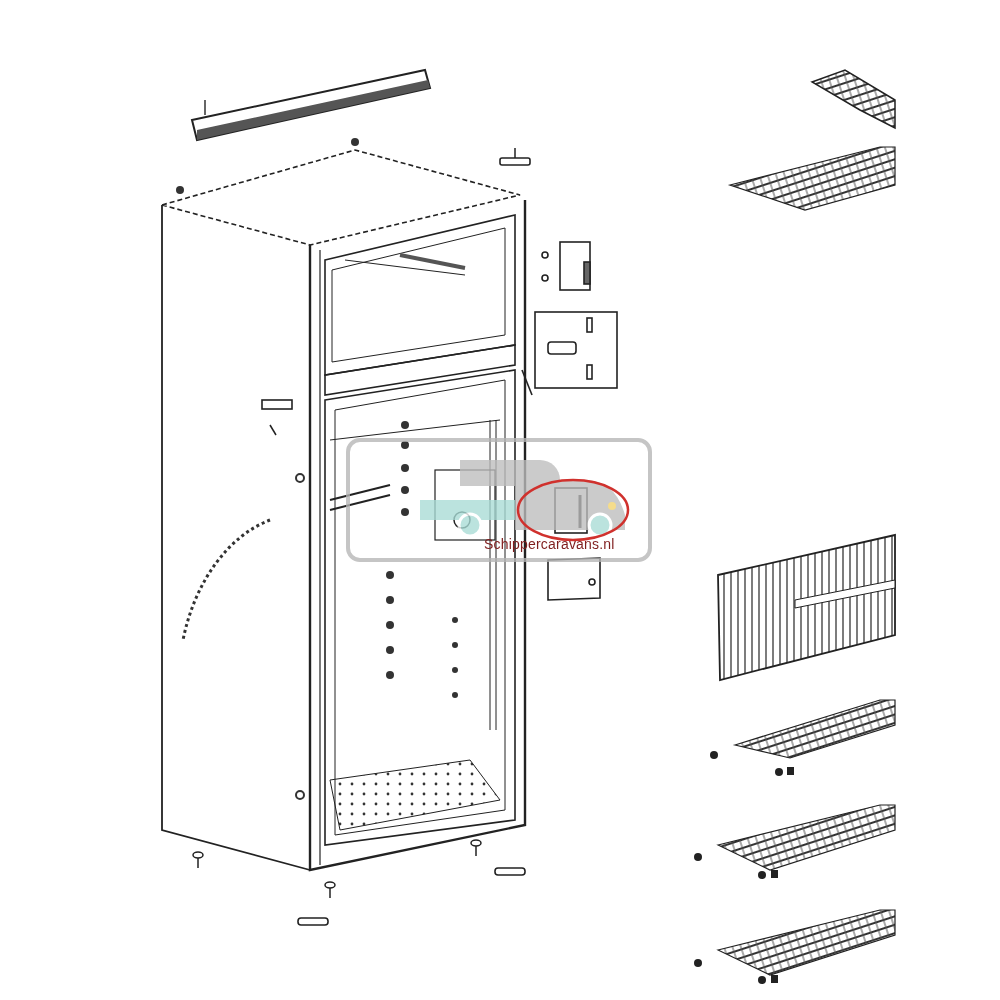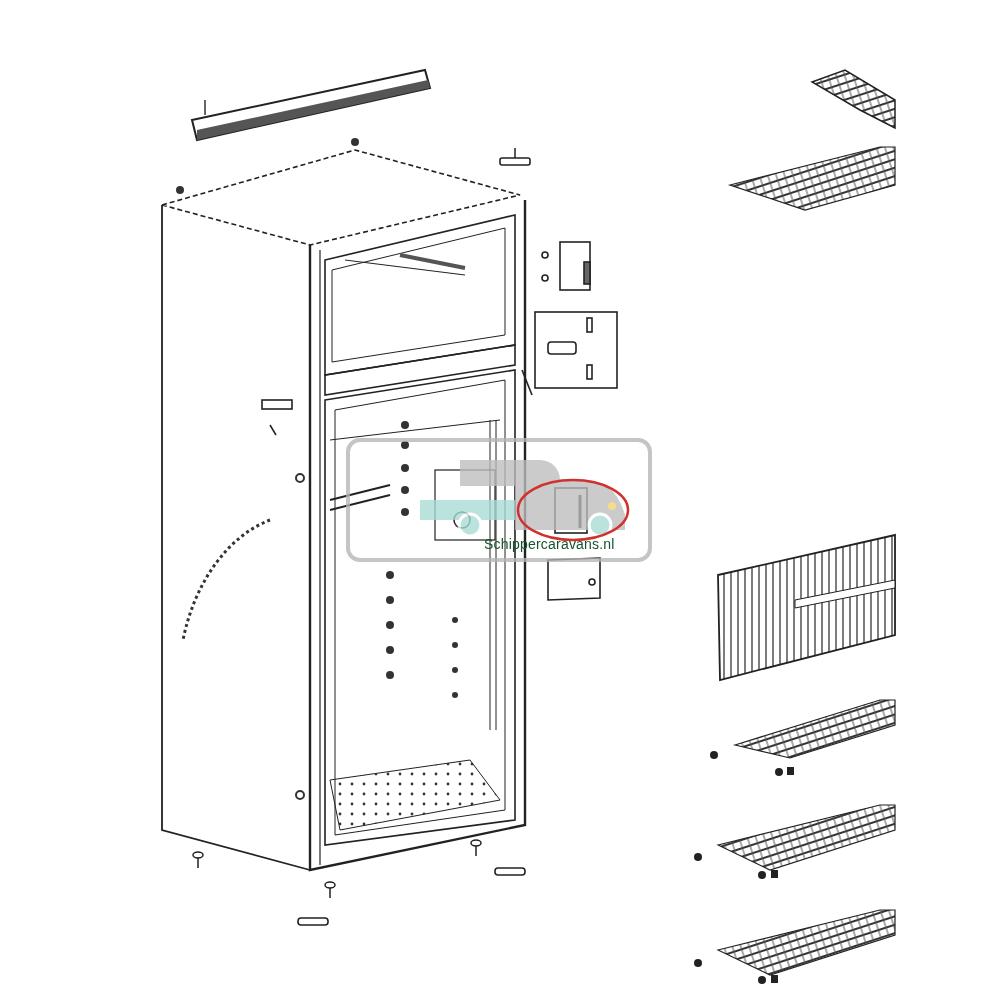--- a/index.html
+++ b/index.html
@@ -1,19 +1,19 @@
 <!DOCTYPE html>
 <html><head>
 <meta charset="utf-8">
 <style>
   html, body { margin: 0; padding: 0; background: #ffffff; }
   body { width: 1000px; height: 1000px; position: relative; overflow: hidden;
          font-family: "Liberation Sans", sans-serif; }
   #diagram { position: absolute; left: 0; top: 0; width: 1000px; height: 1000px; }
-  .wm-text { position: absolute; left: 484px; top: 536px; font-size: 14px; color: #14532d;
+  .wm-text { position: absolute; left: 484px; top: 536px; font-size: 14px; color: #7f1d1d;
              letter-spacing: 0.2px; font-family: "Liberation Sans", sans-serif; }
 </style>
 </head>
 <body>
 
 <svg id="diagram" viewBox="0 0 1000 1000" xmlns="http://www.w3.org/2000/svg">
   <defs>
     <pattern id="mesh" width="8" height="8" patternUnits="userSpaceOnUse" patternTransform="rotate(-18)">
       <path d="M0 4 H8" stroke="#333" stroke-width="2"></path>
       <path d="M4 0 V8" stroke="#555" stroke-width="1"></path>

